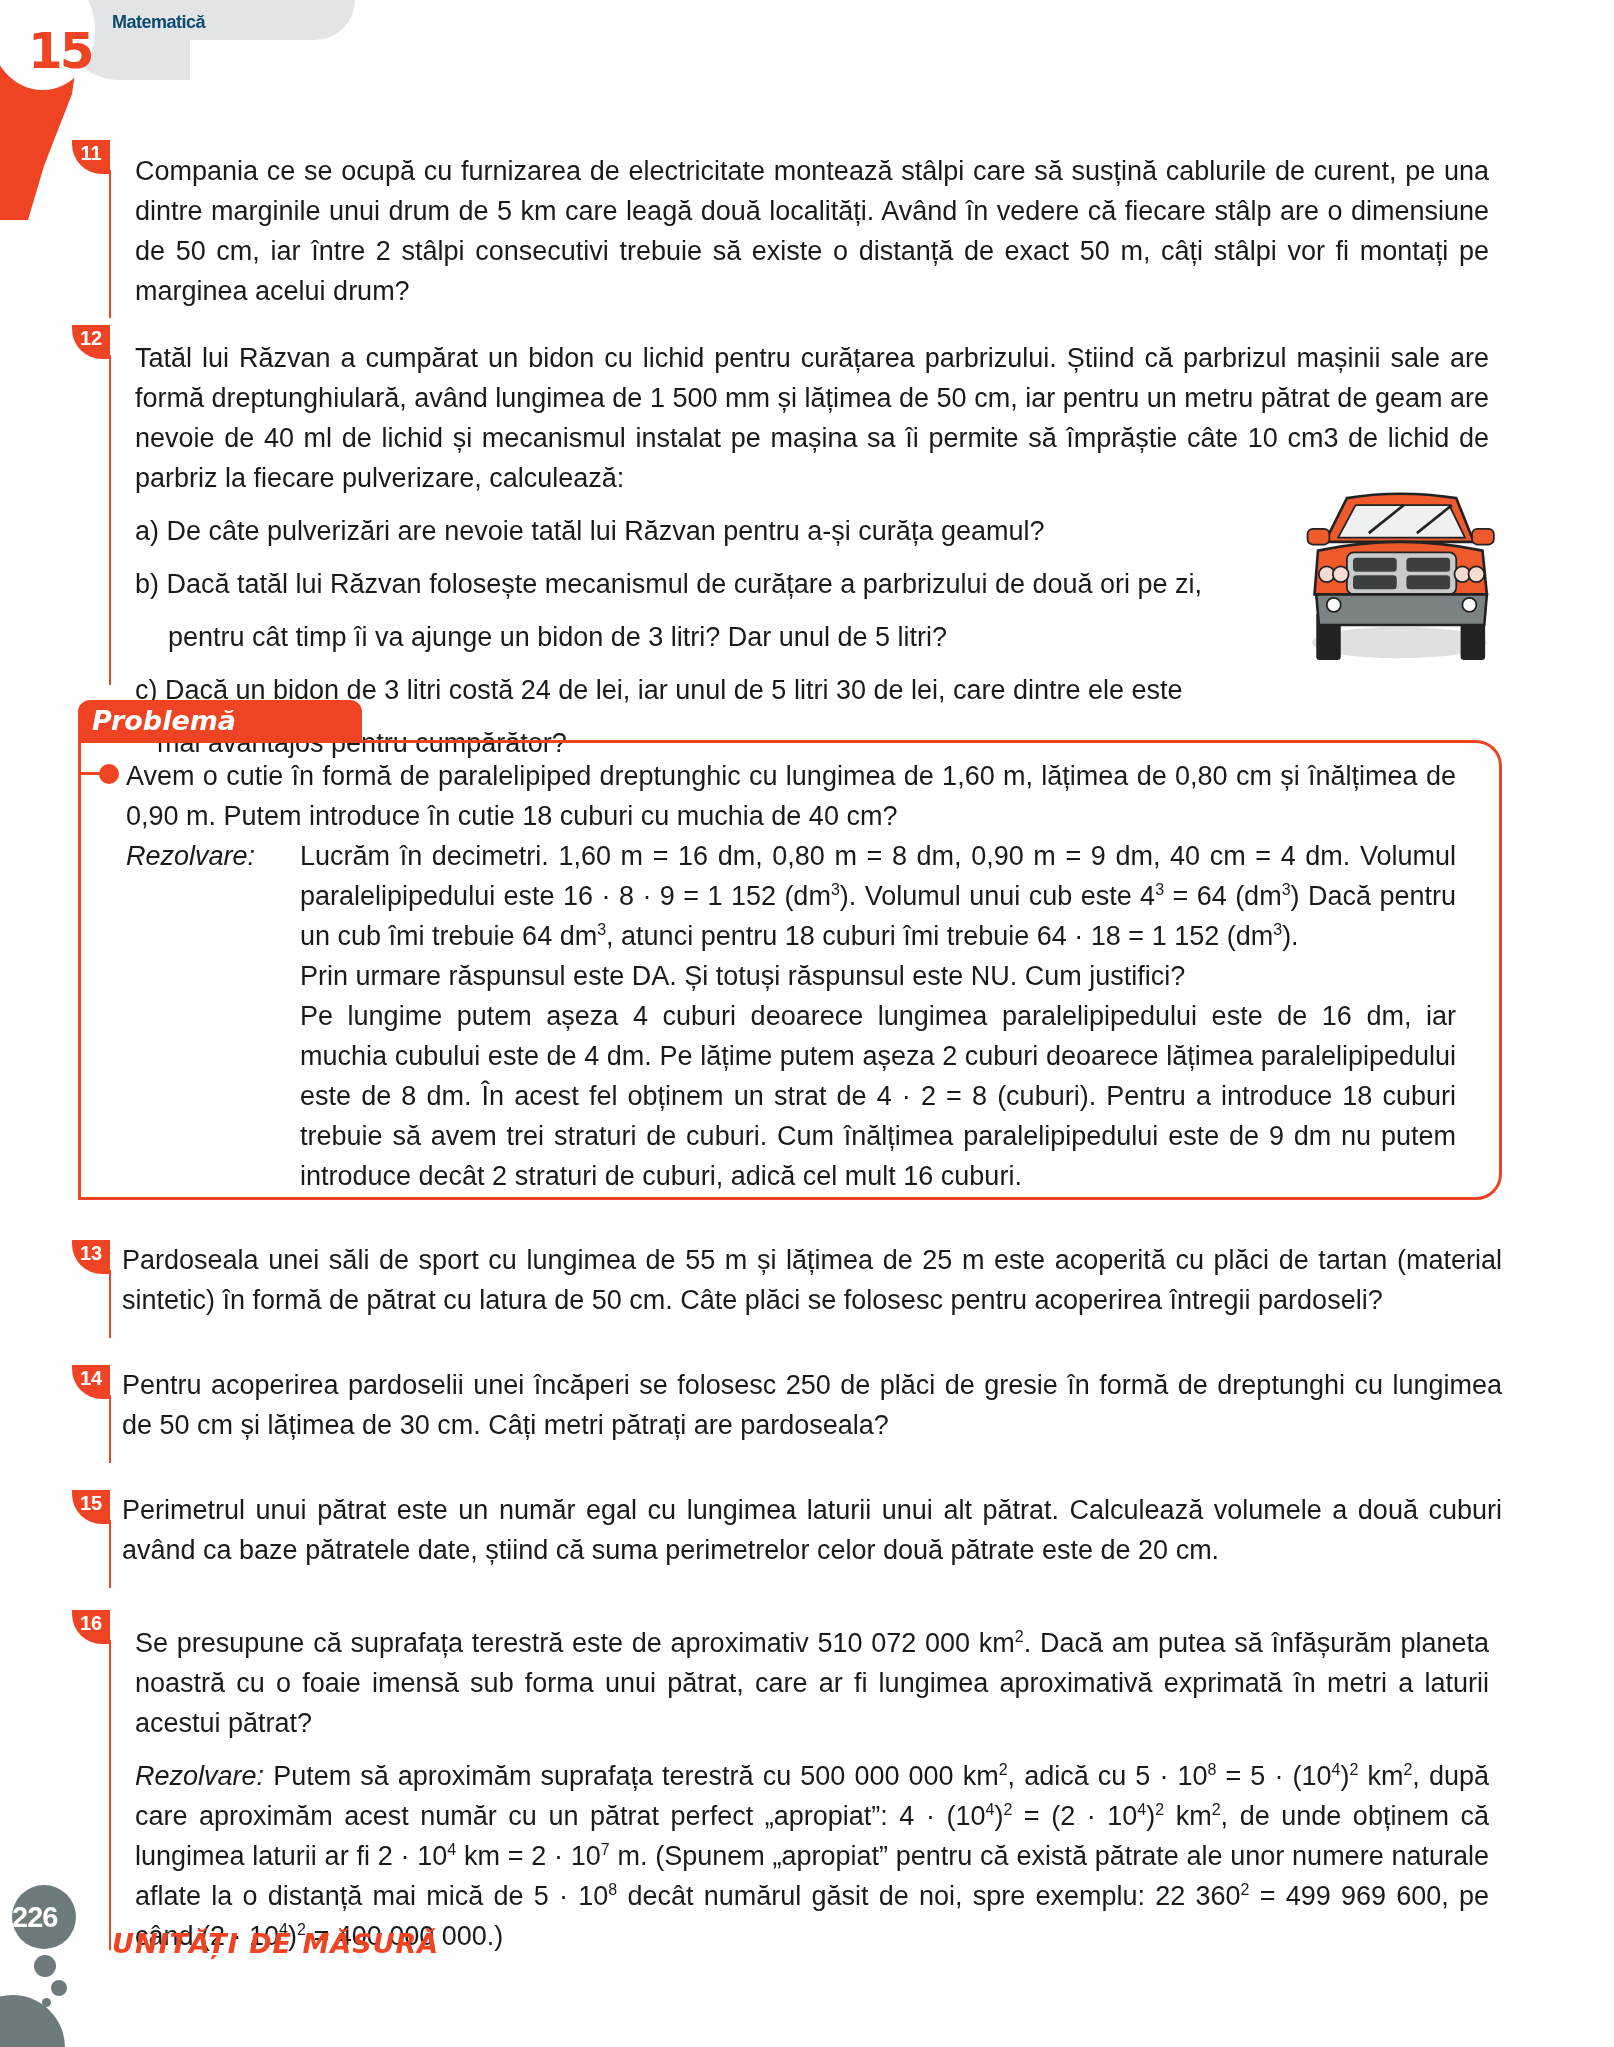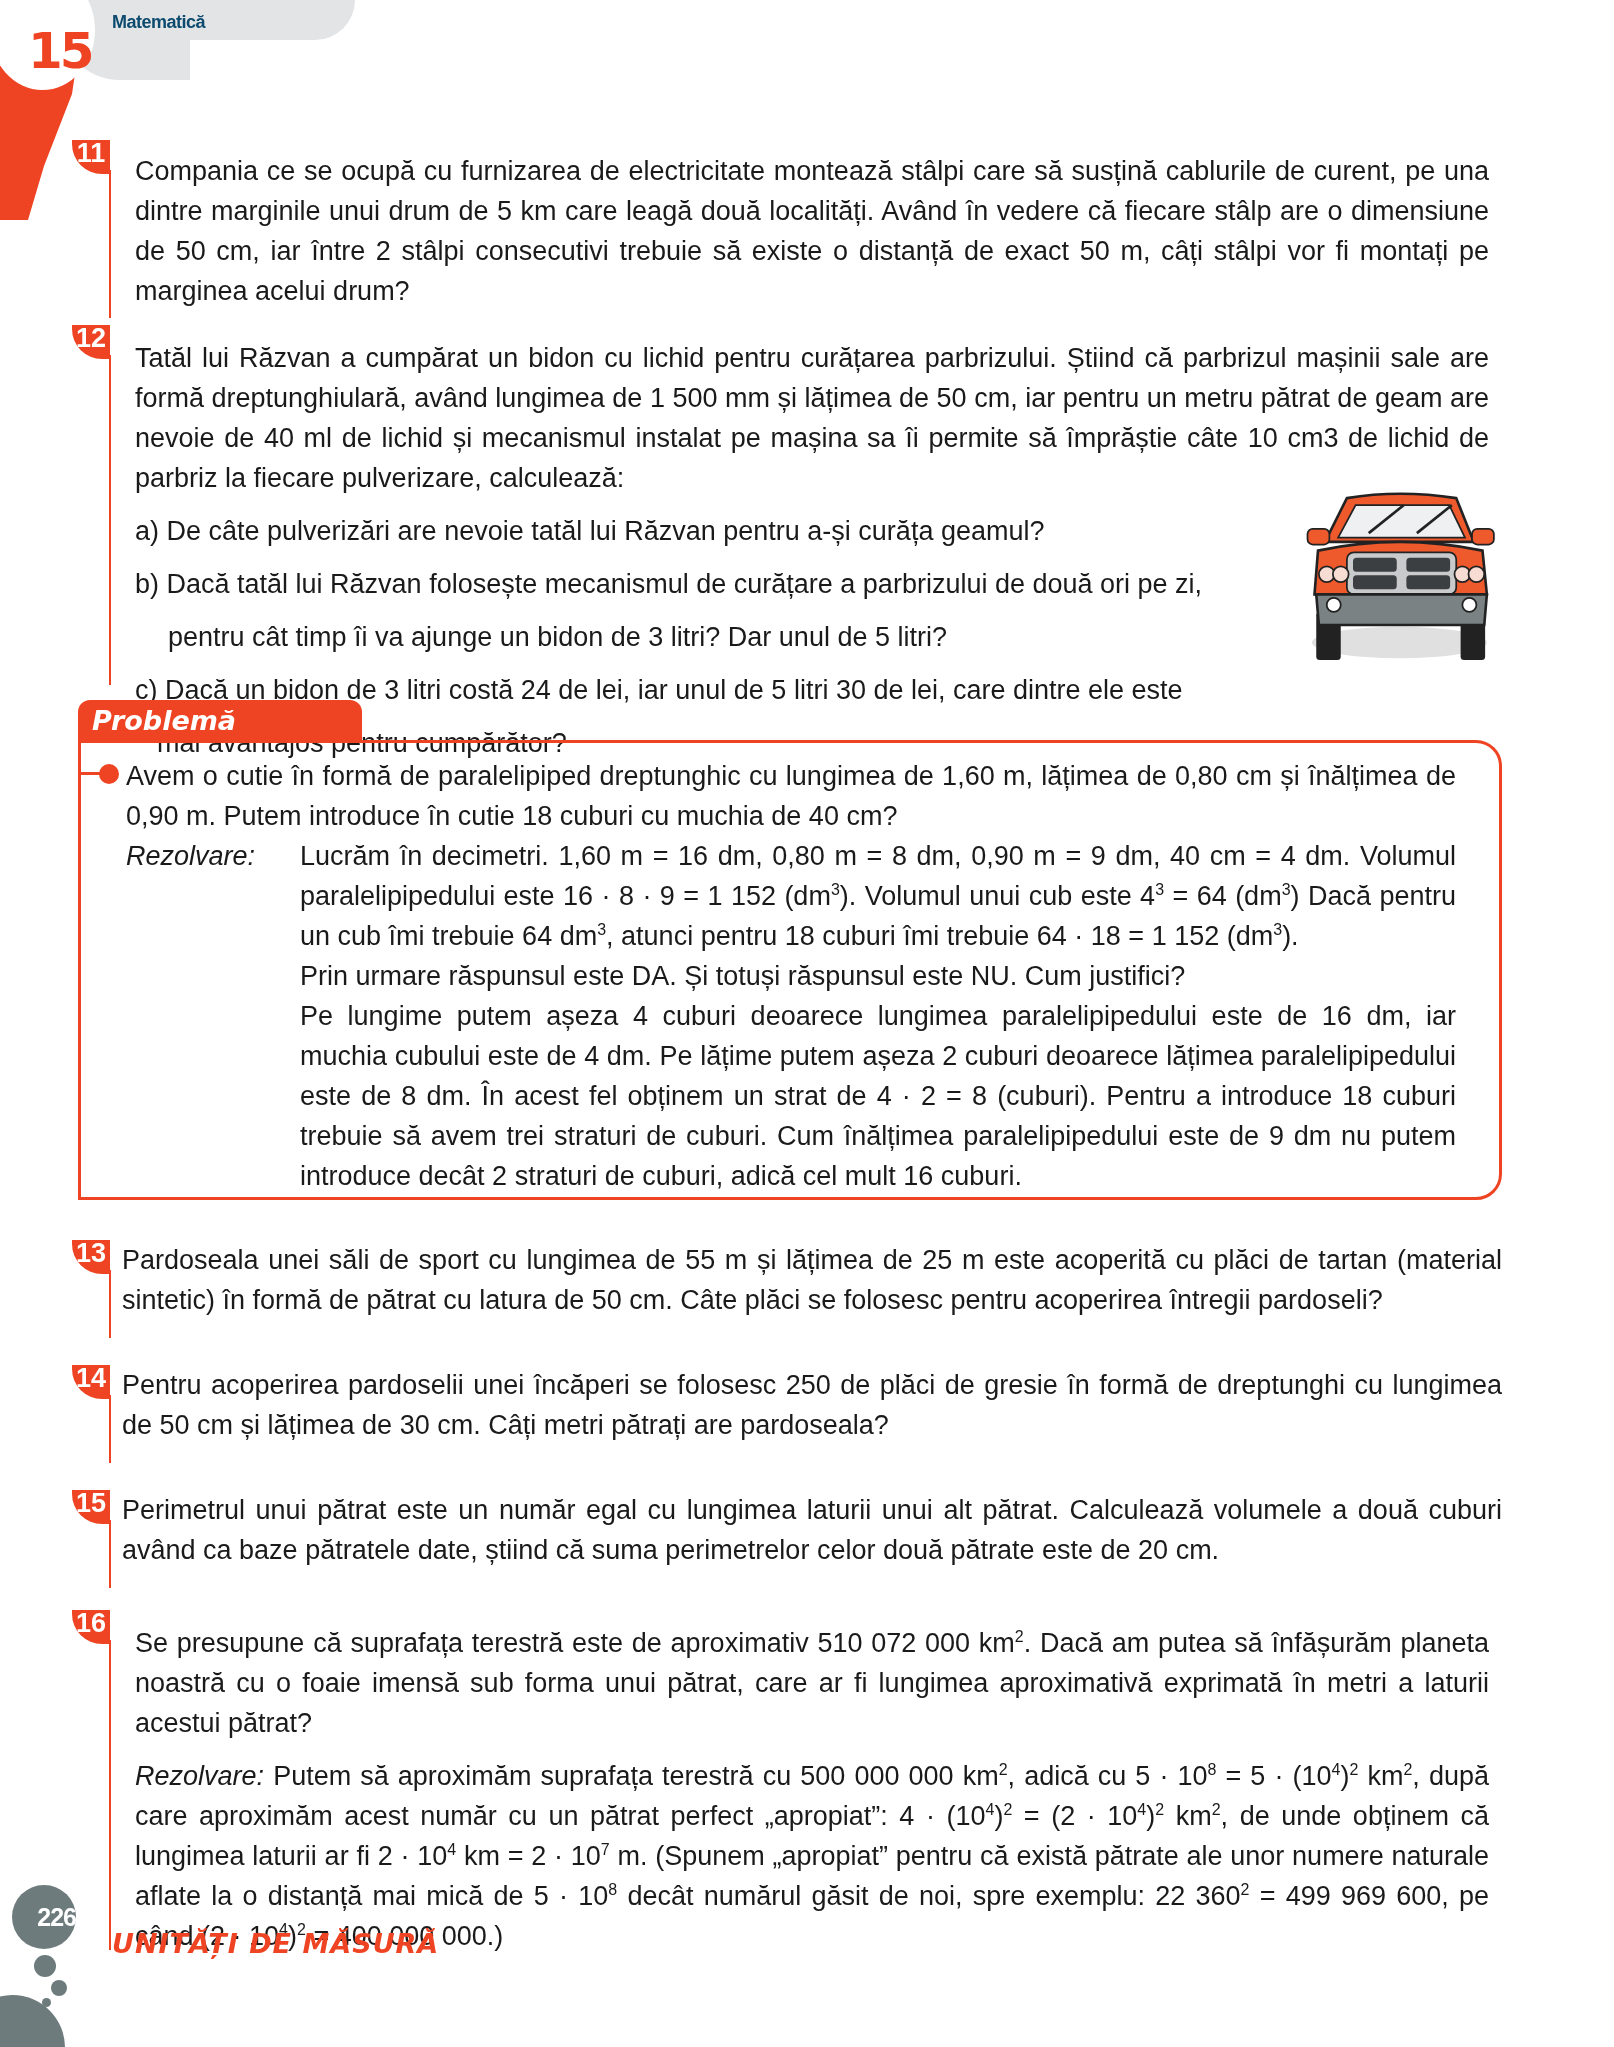--- a/index.html
+++ b/index.html
@@ -29,21 +29,21 @@
     position:absolute; left:28px; top:22px; font-size:50px; font-weight:bold;
     color:#ef4423; font-family:"DejaVu Sans", sans-serif; letter-spacing:-3px;
   }
   .subject {
     position:absolute; left:112px; top:12px; font-size:18px; font-weight:bold;
     color:#0c4a6e; letter-spacing:-0.5px;
   }
   .problem { position:absolute; left:72px; width:1430px; }
   .badge {
     position:absolute; left:0; top:0; width:38px; height:34px;
-    background:#ef4423; color:#fff; font-weight:bold; font-size:27px;
+    background:#ef4423; color:#fff; font-weight:bold; font-size:20px;
     text-align:center; line-height:26px;
     border-radius:0 0 0 30px;
   }
   .rule { position:absolute; left:37px; top:30px; width:2px; background:#ef4423; }
   .ptext {
     margin-left:50px; font-size:27px; line-height:40px; color:#1a1a1a;
     text-align:justify;
   }
   .ptext p { margin:13px; }
   .indent { padding-left:33px; }
@@ -63,21 +63,21 @@
   .bullet-dot { position:absolute; left:99px; top:764px; width:20px; height:20px; background:#ef4423; border-radius:50%; }
   .solved-text { position:absolute; left:126px; top:756px; width:1330px; font-size:27px; line-height:40px; }
   .solved-text p { margin:0; }
   .rez-row { display:flex; }
   .rez-label { width:174px; flex:none; font-style:italic; }
   .rez-body { flex:1; text-align:justify; }
   .truck { position:absolute; left:1290px; top:475px; width:210px; height:195px; }
   .page-circle {
     position:absolute; left:12px; top:1885px; width:64px; height:64px;
     border-radius:50%; background:#6d7b7d; color:#fff; font-weight:bold;
-    font-size:25px; text-align:right; line-height:64px; letter-spacing:-1px;
+    font-size:29px; text-align:left; line-height:64px; letter-spacing:-1px;
   }
   .dot1 { position:absolute; left:34px; top:1955px; width:22px; height:22px; border-radius:50%; background:#6d7b7d; }
   .dot2 { position:absolute; left:51px; top:1980px; width:16px; height:16px; border-radius:50%; background:#6d7b7d; }
   .dot3 { position:absolute; left:42px; top:1998px; width:9px; height:9px; border-radius:50%; background:#6d7b7d; }
   .big-circle { position:absolute; left:-40px; top:1995px; width:105px; height:105px; border-radius:50%; background:#6d7b7d; }
   .footer {
     position:absolute; left:112px; top:1928px; color:#ef4423; font-weight:bold;
     font-style:italic; font-size:27px; letter-spacing:1px; font-family:"DejaVu Sans", sans-serif;
   }
 </style>

